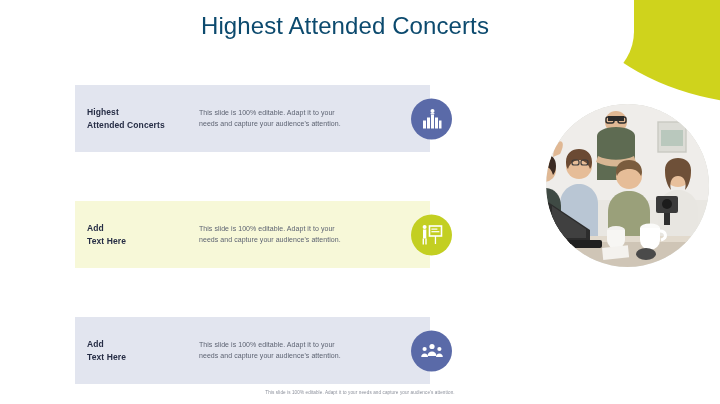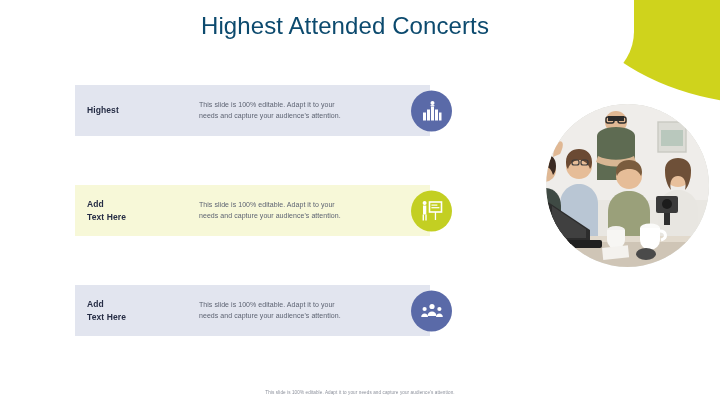--- a/index.html
+++ b/index.html
@@ -53,21 +53,21 @@
     position:absolute;
     left:75px;
     top:85px;
     width:355px;
     z-index:3;
   }
   .row{
     position:relative;
     display:flex;
     align-items:center;
-    height:51px;
+    height:67px;
     margin-bottom:49px;
     padding:0 0 0 12px;
   }
   .row:last-child{ margin-bottom:0; }
 
   .row-heading{
     width:96px;
     flex:0 0 96px;
     font-size:8.5px;
     font-weight:bold;
@@ -132,20 +132,21 @@
 <div class="deco-blob"></div>
 <div class="deco-blob-notch"></div>
 
 <h1 class="slide-title">Highest Attended Concerts</h1>
 
 <div class="rows">
 
   <div class="row" style="background: rgb(226, 229, 239);">
     <div class="row-heading">
       <div>Highest</div>
+      <div>Attended Concerts</div>
     </div>
     <div class="row-body">This slide is 100% editable. Adapt it to your needs and capture your audience's attention.</div>
     <div class="row-icon" style="background: rgb(90, 106, 168);">
       <svg width="24" height="24" viewBox="0 0 24 24" fill="#ffffff" aria-hidden="true">
         <rect x="3" y="14" width="3" height="8"></rect>
           <rect x="7" y="11" width="3" height="11"></rect>
         <rect x="11" y="8" width="3" height="14"></rect>
           <rect x="15" y="11" width="3" height="11"></rect>
         <rect x="19" y="14" width="2.5" height="8"></rect>
         <circle cx="12.5" cy="4.4" r="2"></circle>

